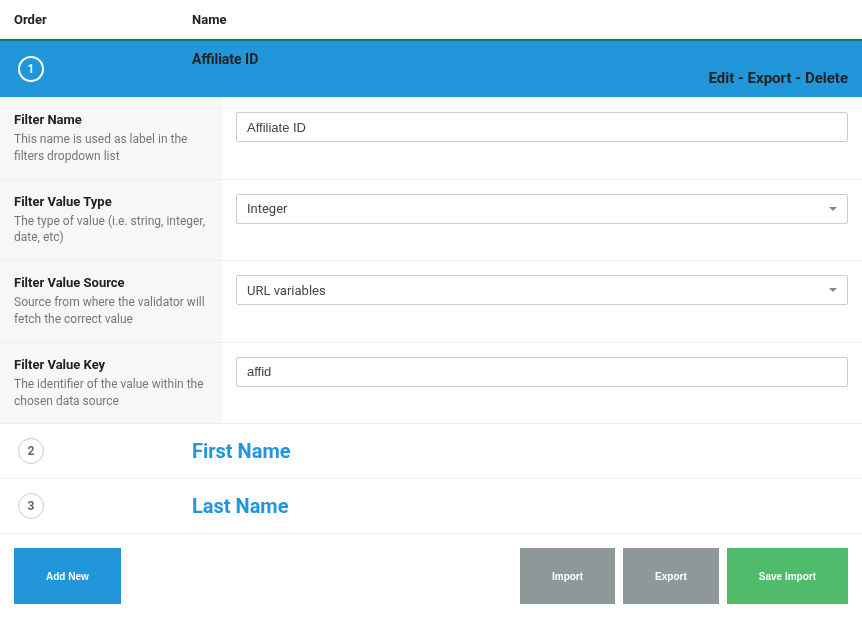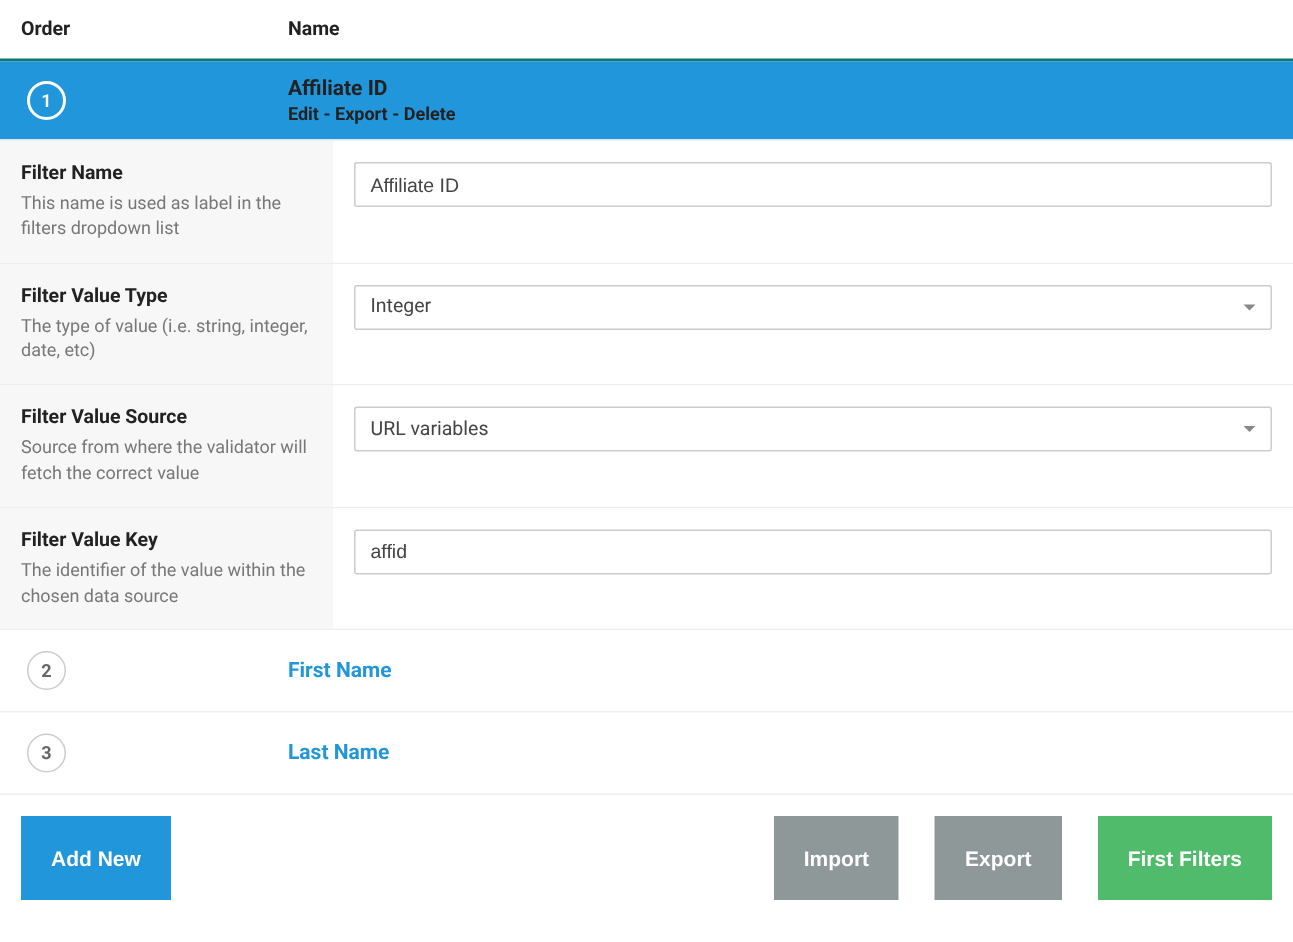--- a/index.html
+++ b/index.html
@@ -36,21 +36,21 @@
   }
   .order-circle-dim {
     width: 26px; height: 26px;
     border: 1px solid #ccc;
     border-radius: 50%;
     display: flex; align-items: center; justify-content: center;
     font-size: 12px; color: #666;
     margin-left: 4px;
   }
   .row-active .title { font-weight: 700; font-size: 14px; }
-  .row-active .actions { font-size: 12px; margin-top: 2px; }
+  .row-active .actions { font-size: 15px; margin-top: 2px; text-align: right; }
   .row-active .actions span { cursor: pointer; }
   .row-active .col-order { width: 138px; }
   .row-active .col-name  { flex: 1; }
 
   .detail-panel { background: #fff; }
   .field-row {
     display: flex;
     border-top: 1px solid #eee;
   }
   .field-label-cell {
@@ -96,46 +96,46 @@
   }
 
   .row-collapsed {
     display: flex;
     align-items: center;
     padding: 14px;
     border-top: 1px solid #eee;
     background: #fff;
   }
   .row-collapsed .col-order { width: 138px; }
-  .row-collapsed .col-name  { flex: 1; color: #2196db; font-weight: 700; font-size: 14px; cursor: pointer; }
+  .row-collapsed .col-name  { flex: 1; color: #2196db; font-weight: 700; font-size: 20px; cursor: pointer; }
 
   .footer-bar {
     display: flex;
     justify-content: space-between;
     align-items: center;
     border-top: 1px solid #eee;
     padding: 14px;
     background: #fff;
   }
   .btn {
     display: inline-flex;
     align-items: center;
     justify-content: center;
     height: 56px;
-    padding: 0 20px;
-    font-size: 14px;
+    padding: 0 32px;
+    font-size: 10px;
     font-weight: 600;
     border: none;
     cursor: pointer;
     color: #fff;
   }
   .btn-blue  { background: #2196db; }
   .btn-gray  { background: #8f9899; }
   .btn-green { background: #4fbb6b; }
-  .footer-right { display: flex; gap: 24px; }
+  .footer-right { display: flex; gap: 8px; }
 </style>
 </head>
 <body>
 
 <div class="table-header">
   <div class="col-order">Order</div>
   <div class="col-name">Name</div>
 </div>
 
 <div class="row-active">
@@ -214,15 +214,15 @@
   <div class="col-name">Last Name</div>
 </div>
 
 <div class="footer-bar">
   <div>
     <button class="btn btn-blue">Add New</button>
   </div>
   <div class="footer-right">
     <button class="btn btn-gray">Import</button>
     <button class="btn btn-gray">Export</button>
-    <button class="btn btn-green">First Filters</button>
+    <button class="btn btn-green">Save Import</button>
   </div>
 </div>
 
 </body></html>

